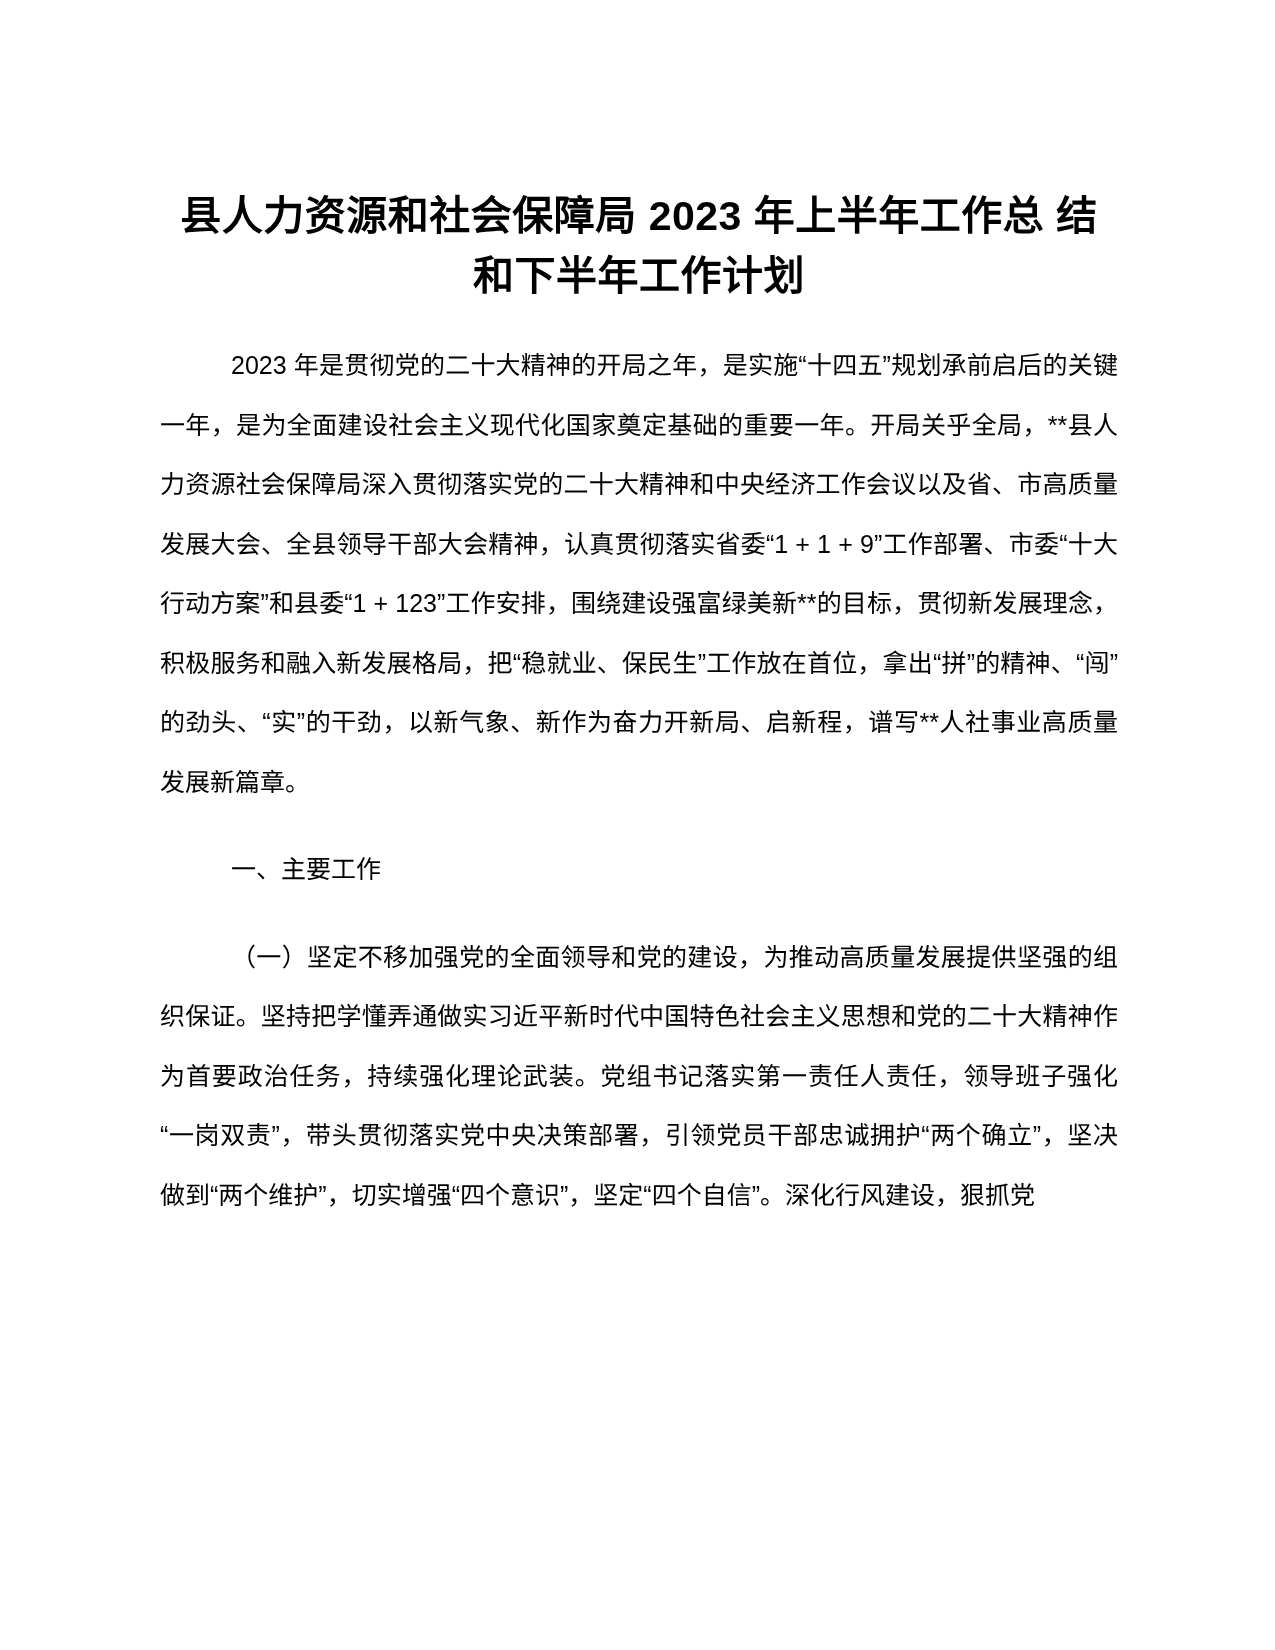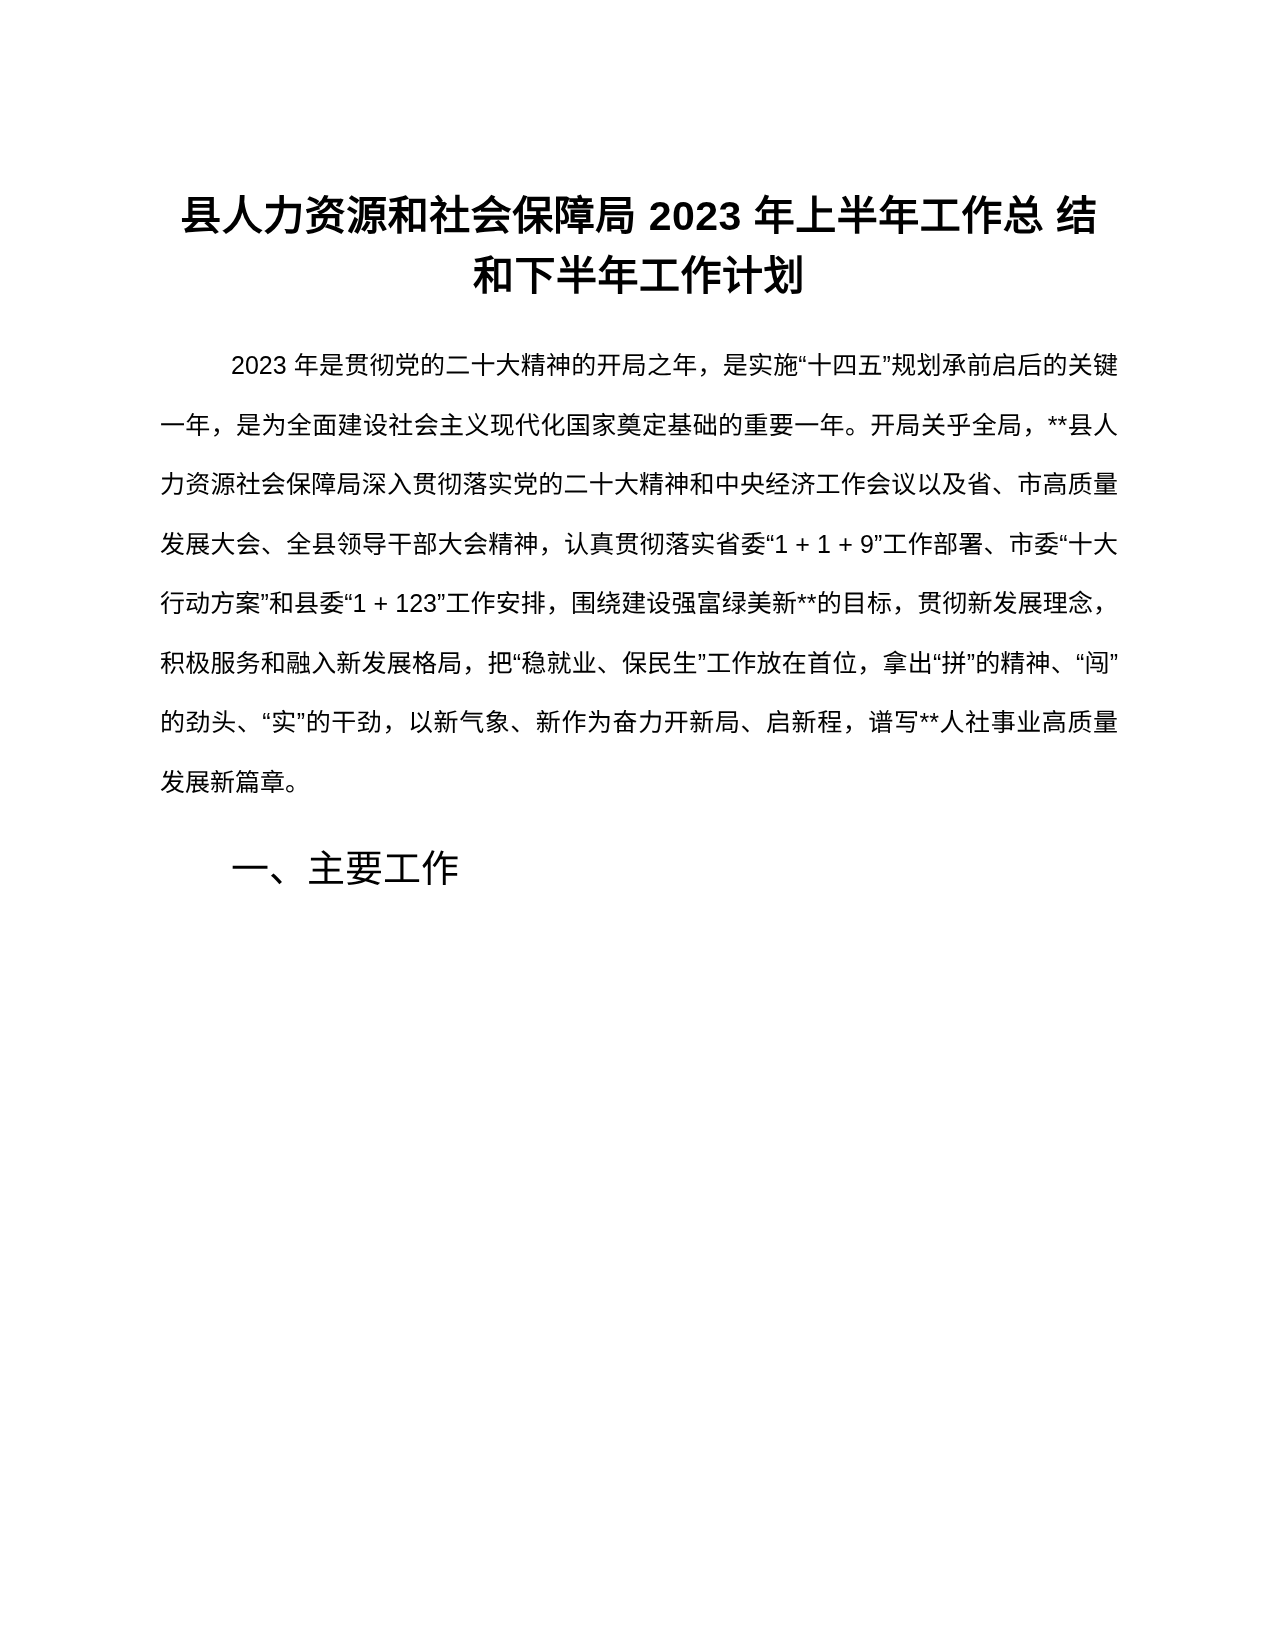--- a/index.html
+++ b/index.html
@@ -51,21 +51,21 @@
     text-indent: 71px; 
     word-break: break-all;
     letter-spacing: 0px;
   }
 
   .doc-paragraph.first-para {
     margin-top: 30px;
   }
 
   .doc-heading-l1 {
-    font-size: 38px;
+    font-size: 25px;
     font-weight: 400;
     line-height: 59.5px;
     margin: 0;
     text-indent: 71px;
     word-break: break-all;
   }
 
   .spacer-sm { height: 28px; }
   .spacer-md { height: 28px; }
 </style>
@@ -81,15 +81,16 @@
     </h1>
 
     <p class="doc-paragraph first-para">2023 年是贯彻党的二十大精神的开局之年，是实施“十四五”规划承前启后的关键一年，是为全面建设社会主义现代化国家奠定基础的重要一年。开局关乎全局，**县人力资源社会保障局深入贯彻落实党的二十大精神和中央经济工作会议以及省、市高质量发展大会、全县领导干部大会精神，认真贯彻落实省委“1 + 1 + 9”工作部署、市委“十大行动方案”和县委“1 + 123”工作安排，围绕建设强富绿美新**的目标，贯彻新发展理念，积极服务和融入新发展格局，把“稳就业、保民生”工作放在首位，拿出“拼”的精神、“闯”的劲头、“实”的干劲，以新气象、新作为奋力开新局、启新程，谱写**人社事业高质量发展新篇章。</p>
 
     <div class="spacer-sm"></div>
 
     <p class="doc-heading-l1">一、主要工作</p>
 
     <div class="spacer-md"></div>
 
+    <p class="doc-paragraph">（一）坚定不移加强党的全面领导和党的建设，为推动高质量发展提供坚强的组织保证。坚持把学懂弄通做实习近平新时代中国特色社会主义思想和党的二十大精神作为首要政治任务，持续强化理论武装。党组书记落实第一责任人责任，领导班子强化“一岗双责”，带头贯彻落实党中央决策部署，引领党员干部忠诚拥护“两个确立”，坚决做到“两个维护”，切实增强“四个意识”，坚定“四个自信”。深化行风建设，狠抓党</p>
 
   </div>
 </div>
 
 </body></html>

